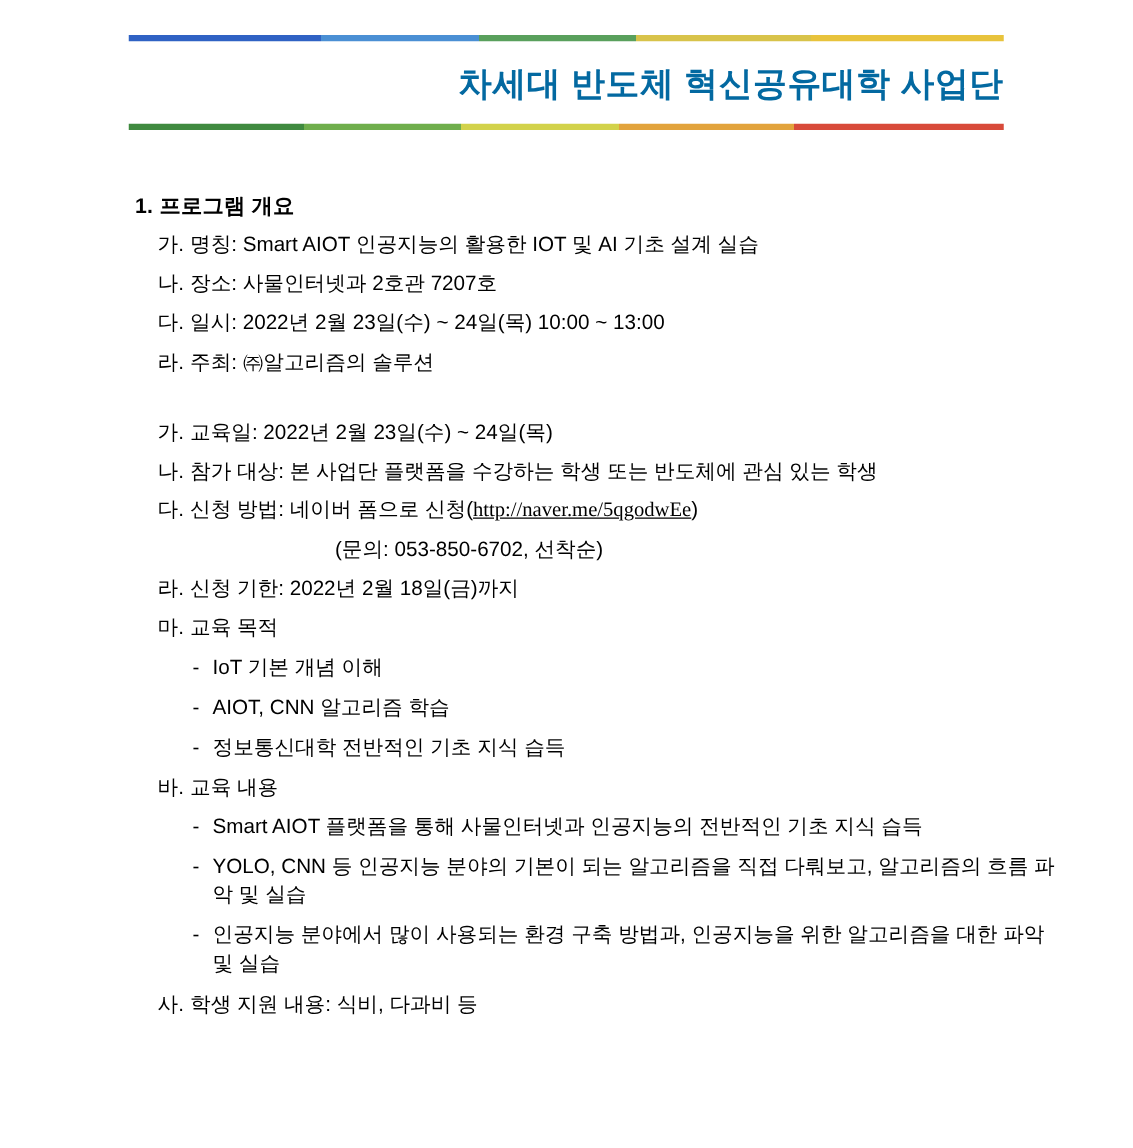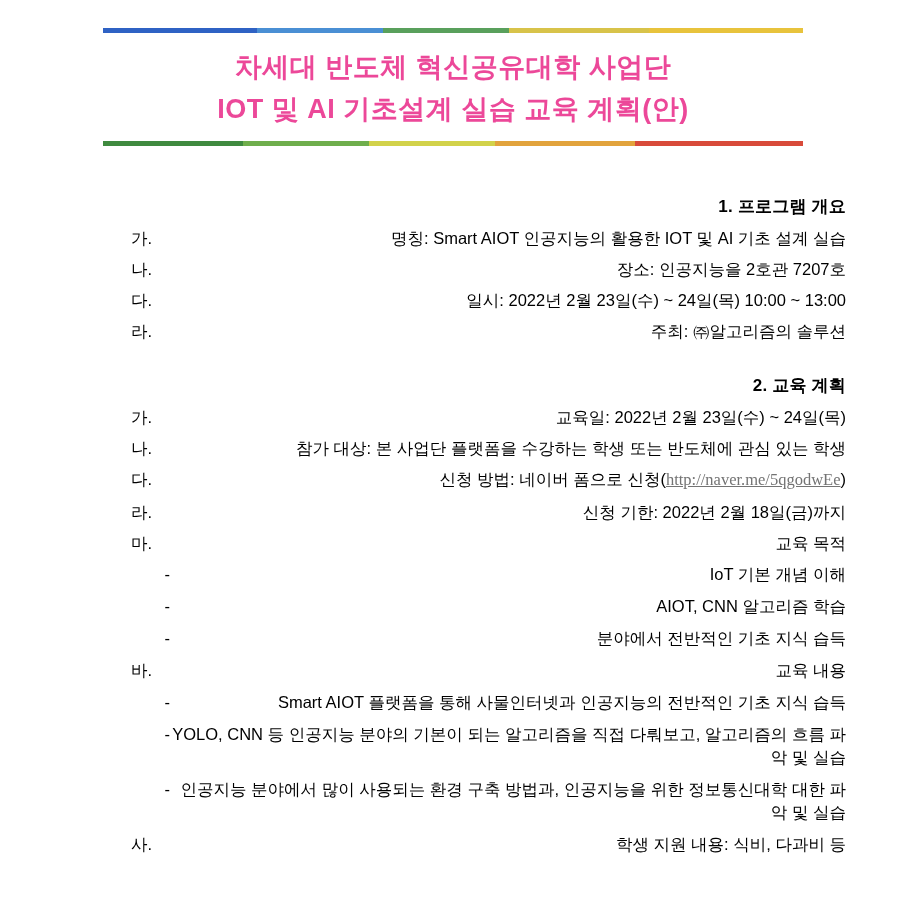--- a/index.html
+++ b/index.html
@@ -50,29 +50,29 @@
   }
   .title-area {
     text-align: center;
     padding: 14px 0 10px 0;
   }
   .title-line {
     font-size: 27px;
     font-weight: bold;
     letter-spacing: 0.5px;
     line-height: 1.55;
-    color: #ec4899;
+    color: #0369a1;
+    text-align: right;
   }
 
   
   .content {
     padding: 52px 60px 0 108px;
     font-size: 16.5px;
     line-height: 1.0;
-    text-align: right;
   }
 
   .section {
     margin-bottom: 34px;
   }
   .section-title {
     font-size: 17px;
     font-weight: bold;
     margin-bottom: 12px;
     letter-spacing: 0.2px;
@@ -109,126 +109,122 @@
     flex: 1 1 auto;
   }
 
   .note-line {
     padding-left: 160px;
     margin: 0 0 9px 0;
     line-height: 1.35;
   }
 
   a.doclink {
-    color: #737373;
+    color: #000000;
     text-decoration: underline;
   }
   .mono-ish {
     font-family: "Liberation Serif", serif;
   }
 </style>
 </head>
 <body>
 
 <div class="page">
 
   <div class="header">
     <div class="rule rule-top"></div>
     <div class="title-area">
       <div class="title-line">차세대 반도체 혁신공유대학 사업단</div>
-      <div class="title-line">IOT 및 AI 기초설계 실습 교육 계획(안)</div>
     </div>
     <div class="rule rule-bottom"></div>
   </div>
 
   <div class="content">
 
     <div class="section">
       <div class="section-title">
         <span>1.</span>
         <span>프로그램 개요</span>
       </div>
 
       <div class="item">
         <span class="item-marker">가.</span>
         <span class="item-text">명칭: Smart AIOT 인공지능의 활용한 IOT 및 AI 기초 설계 실습</span>
       </div>
       <div class="item">
         <span class="item-marker">나.</span>
-        <span class="item-text">장소: 인공지능을 2호관 7207호</span>
+        <span class="item-text">장소: 사물인터넷과 2호관 7207호</span>
       </div>
       <div class="item">
         <span class="item-marker">다.</span>
         <span class="item-text">일시: 2022년 2월 23일(수) ~ 24일(목) 10:00 ~ 13:00</span>
       </div>
       <div class="item">
         <span class="item-marker">라.</span>
         <span class="item-text">주최: ㈜알고리즘의 솔루션</span>
       </div>
     </div>
 
     <div class="section">
-      <div class="section-title">
-        <span>2.</span>
-        <span>교육 계획</span>
-      </div>
 
       <div class="item">
         <span class="item-marker">가.</span>
         <span class="item-text">교육일: 2022년 2월 23일(수) ~ 24일(목)</span>
       </div>
 
       <div class="item">
         <span class="item-marker">나.</span>
         <span class="item-text">참가 대상: 본 사업단 플랫폼을 수강하는 학생 또는 반도체에 관심 있는 학생</span>
       </div>
 
       <div class="item">
         <span class="item-marker">다.</span>
         <span class="item-text"><span>신청 방법: 네이버 폼으로 신청(</span><a class="doclink mono-ish" href="#">http://naver.me/5qgodwEe</a><span>)</span></span>
       </div>
 
+      <div class="note-line">(문의: 053-850-6702, 선착순)</div>
 
       <div class="item">
         <span class="item-marker">라.</span>
         <span class="item-text">신청 기한: 2022년 2월 18일(금)까지</span>
       </div>
 
       <div class="item">
         <span class="item-marker">마.</span>
         <span class="item-text">교육 목적</span>
       </div>
       <div class="subitem">
         <span class="subitem-marker">-</span>
         <span class="subitem-text">IoT 기본 개념 이해</span>
       </div>
       <div class="subitem">
         <span class="subitem-marker">-</span>
         <span class="subitem-text">AIOT, CNN 알고리즘 학습</span>
       </div>
       <div class="subitem">
         <span class="subitem-marker">-</span>
-        <span class="subitem-text">분야에서 전반적인 기초 지식 습득</span>
+        <span class="subitem-text">정보통신대학 전반적인 기초 지식 습득</span>
       </div>
 
       <div class="item">
         <span class="item-marker">바.</span>
         <span class="item-text">교육 내용</span>
       </div>
       <div class="subitem">
         <span class="subitem-marker">-</span>
         <span class="subitem-text">Smart AIOT 플랫폼을 통해 사물인터넷과 인공지능의 전반적인 기초 지식 습득</span>
       </div>
       <div class="subitem">
         <span class="subitem-marker">-</span>
         <span class="subitem-text">YOLO, CNN 등 인공지능 분야의 기본이 되는 알고리즘을 직접 다뤄보고, 알고리즘의 흐름 파악 및 실습</span>
       </div>
       <div class="subitem">
         <span class="subitem-marker">-</span>
-        <span class="subitem-text">인공지능 분야에서 많이 사용되는 환경 구축 방법과, 인공지능을 위한 정보통신대학 대한 파악 및 실습</span>
+        <span class="subitem-text">인공지능 분야에서 많이 사용되는 환경 구축 방법과, 인공지능을 위한 알고리즘을 대한 파악 및 실습</span>
       </div>
 
       <div class="item">
         <span class="item-marker">사.</span>
         <span class="item-text">학생 지원 내용: 식비, 다과비 등</span>
       </div>
 
     </div>
 
   </div>

